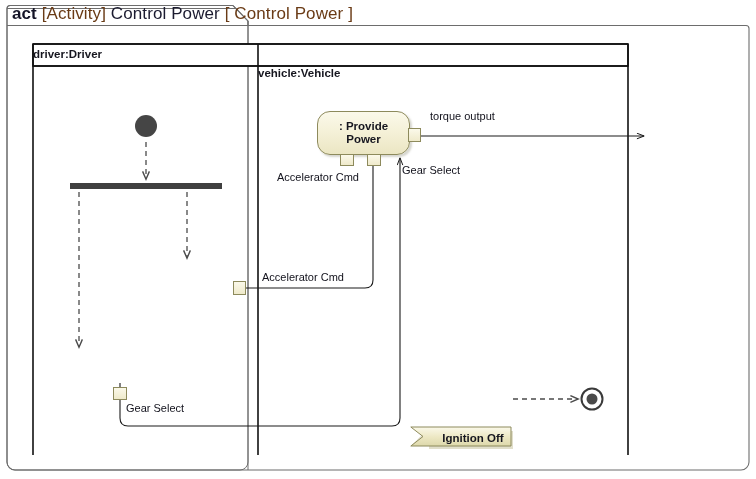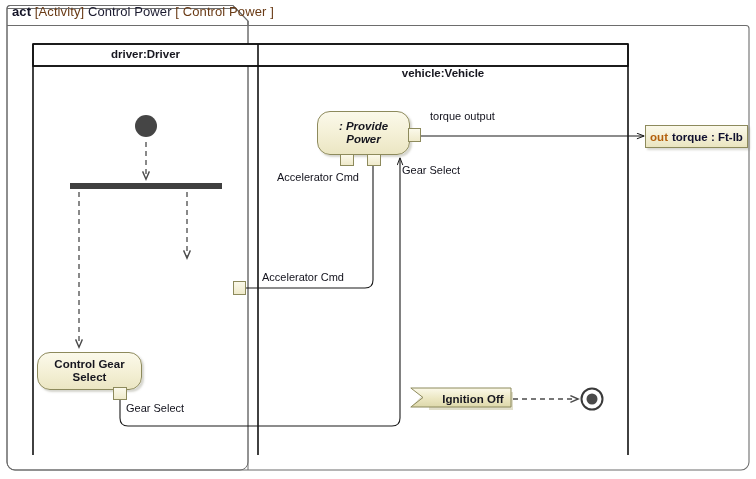--- a/index.html
+++ b/index.html
@@ -24,41 +24,41 @@
     left: 0;
     top: 0;
     width: 756px;
     height: 479px;
   }
   
   #frame-title {
     position: absolute;
     left: 12px;
     top: 4px;
-    font-size: 13px;
+    font-size: 17px;
     color: #1b1b30;
     letter-spacing: 0.1px;
   }
   #frame-title .kw {
     font-weight: bold;
     color: #141427;
   }
   #frame-title .meta {
     color: #6a3b16;
   }
   #frame-title .nm {
     color: #1b1b30;
   }
   
   .lane-title {
     position: absolute;
     font-size: 11.5px;
     font-weight: bold;
     color: #16161f;
-    text-align: center;
+    text-align: left;
   }
   
   .action {
     position: absolute;
     box-sizing: border-box;
     border: 1px solid #8d8a5c;
     border-radius: 13px;
     background: linear-gradient(180deg, #fbf9ea 0%, #f4f0d6 52%, #ebe6c3 100%);
     box-shadow: 2px 2px 2px rgba(120,118,96,0.30);
     display: flex;
@@ -93,20 +93,21 @@
     align-items: center;
     justify-content: center;
     z-index: 5;
   }
   #param-torque .dir { color: #b4600d; margin-right: 4px; }
   #param-torque .nmtxt { color: #101030; }
   
   #accept-ignition {
     position: absolute;
     z-index: 5;
+    margin-top: 39px;
   }
   #accept-ignition .ae-label {
     position: absolute;
     left: 26px;
     top: 0;
     width: 74px;
     height: 24px;
     display: flex;
     align-items: center;
     justify-content: center;
@@ -213,39 +214,32 @@
   <div id="frame-title">
     <span class="kw">act</span>
     <span class="meta">[Activity]</span>
     <span class="nm">Control Power</span>
     <span class="meta">[ Control Power ]</span>
   </div>
 
   <div class="lane-title" style="left:33px; top:48px; width:225px;">driver:Driver</div>
   <div class="lane-title" style="left:258px; top:48px; width:370px;margin-top:19px;">vehicle:Vehicle</div>
 
-  <div class="action" id="act-provide-power" style="left:317px; top:111px; width:93px; height:44px;font-style:italic;">
+  <div class="action" id="act-provide-power" style="left:317px; top:111px; width:93px; height:44px;">
     <span class="txt">: Provide Power</span>
   </div>
 
   <div class="pin" style="left:408px; top:128px; width:13px; height:14px;"></div>
   <div class="pin" style="left:340px; top:154px; width:14px; height:12px;"></div>
   <div class="pin" style="left:367px; top:154px; width:14px; height:12px;"></div>
 
   <div class="pin" style="left:233px; top:281px; width:13px; height:14px;"></div>
 
-  <div class="action" id="act-control-gear" style="left:37px; top:352px; width:105px; height:38px;">
-    <span class="txt">Control Gear Select</span>
-  </div>
   <div class="pin" style="left:113px; top:387px; width:14px; height:13px;"></div>
 
-  <div id="param-torque" style="left:645px; top:125px; width:103px; height:23px;">
-    <span class="dir">out</span>
-    <span class="nmtxt">torque : Ft-lb</span>
-  </div>
 
   <div id="accept-ignition" style="left:410px; top:387px; width:104px; height:25px;">
     <svg width="104" height="25" viewBox="0 0 104 25">
       <path d="M2,19 L19,19 L19,23 L103,23 L103,5 L19,5 L19,1.5 Z" fill="#c9c4a0" opacity="0.55"></path>
       <path d="M0.8,1 L101,1 L101,20 L0.8,20 L13,10.5 Z" fill="url(#gradShape)" stroke="#8d8a5c" stroke-width="1"></path>
     </svg>
     <div class="ae-label">Ignition Off</div>
   </div>
 
   <div class="edge-label" style="left:430px; top:110px;">torque output</div>

